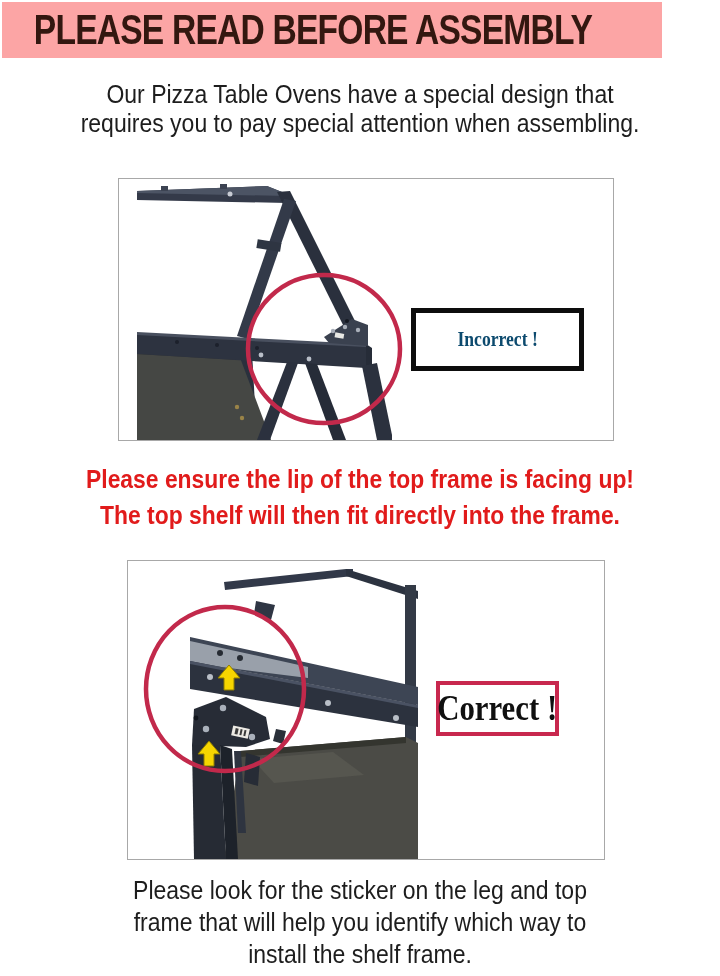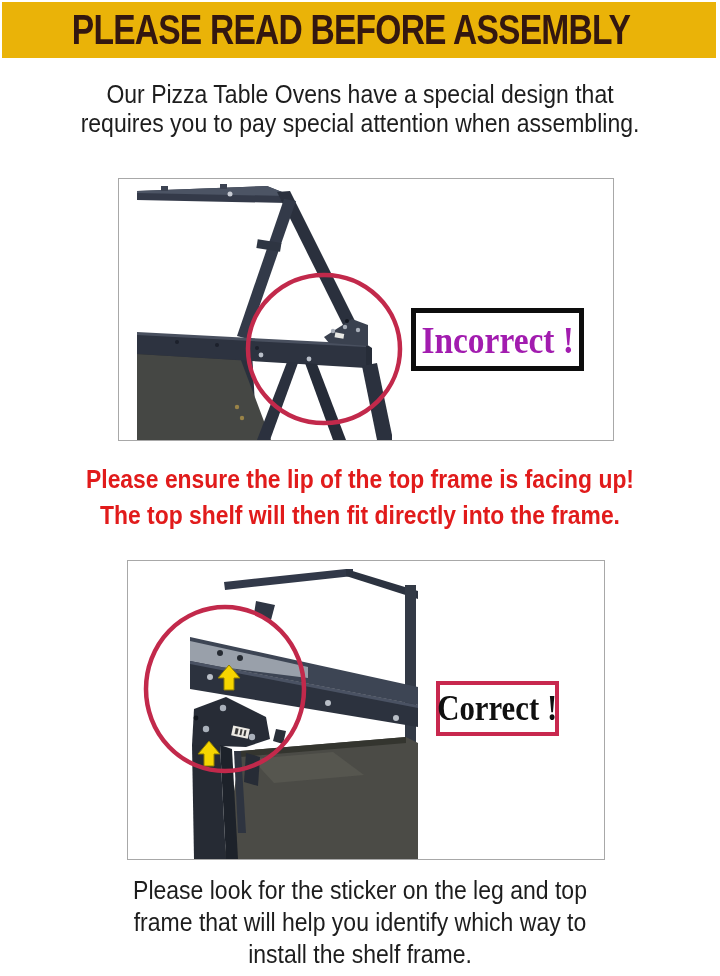--- a/index.html
+++ b/index.html
@@ -2,22 +2,22 @@
 <html><head>
 <meta charset="utf-8">
 <style>
   html,body{margin:0;padding:0;background:#ffffff;}
   .page{
     position:relative;width:720px;height:976px;overflow:hidden;
     background:#ffffff;font-family:"Liberation Sans", sans-serif;
   }
   
   .banner{
-    position:absolute;left:2px;top:2px;width:714px;height:56px;
-    background:#eab308;display:flex;align-items:center;justify-content:flex-start;
+    position:absolute;left:2px;top:2px;width:660px;height:56px;
+    background:#fca5a5;display:flex;align-items:center;justify-content:flex-end;
   }
   .banner h1{
     margin:0;font-size:42px;font-weight:700;color:#331710;
     letter-spacing:-1px;transform:scaleX(0.80);transform-origin:50% 50%;
     white-space:nowrap;
   }
   
   .intro{
     position:absolute;top:80px;left:0;width:720px;margin:0;
     text-align:center;font-size:25px;line-height:29px;color:#1d1d1d;
@@ -40,21 +40,21 @@
   .box1{left:118px;top:178px;width:494px;height:261px;}
   .box2{left:127px;top:560px;width:476px;height:298px;}
   .photo-box svg{position:absolute;left:0;top:0;display:block;}
   .stamp{
     position:absolute;background:#ffffff;display:flex;align-items:center;justify-content:center;
     font-family:"Liberation Serif", serif;font-weight:700;white-space:nowrap;
   }
   .stamp span{display:inline-block;transform:scaleX(0.88);transform-origin:50% 50%;}
   .stamp-incorrect{
     left:292px;top:129px;width:163px;height:53px;
-    border:5px solid #0d0d0d;color:#a21caf;font-size:38px;
+    border:5px solid #0d0d0d;color:#0c4a6e;font-size:20px;
   }
   .stamp-correct{
     left:308px;top:120px;width:115px;height:47px;
     border:4px solid #c8284e;color:#101010;font-size:35px;
   }
 </style>
 </head>
 <body>
 
 <div class="page">

